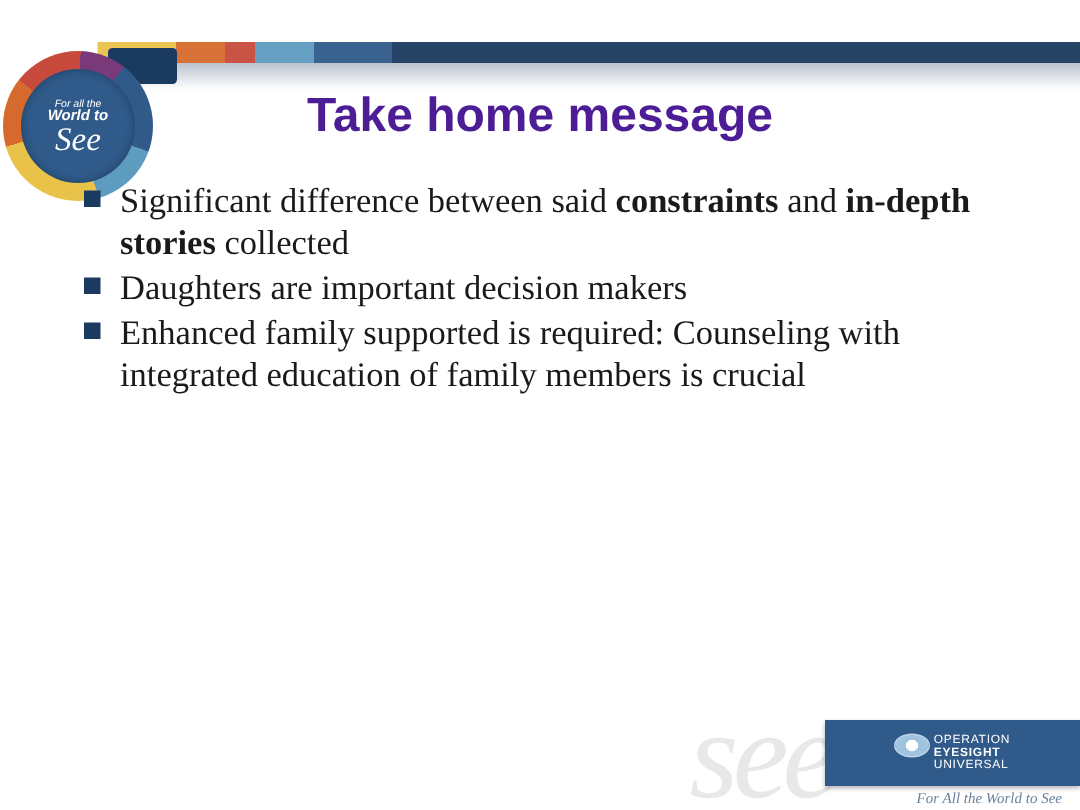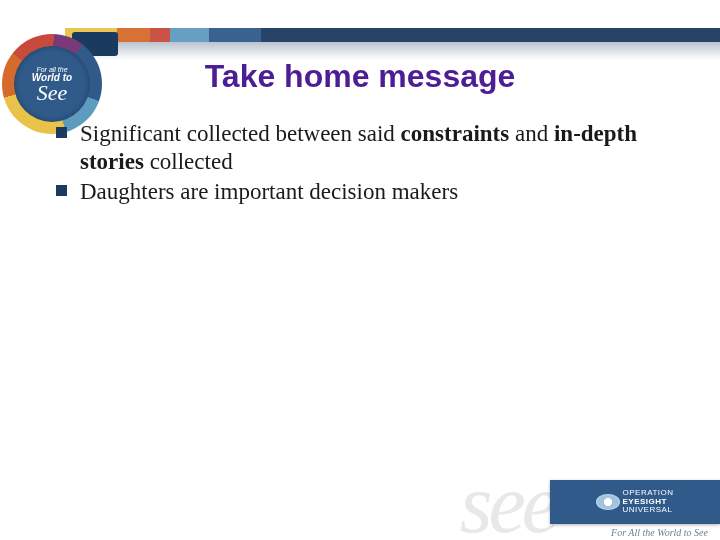--- a/index.html
+++ b/index.html
@@ -167,21 +167,20 @@
     width: 170px;
     height: 44px;
     background: #2f5a8a;
     display: flex;
     align-items: center;
     justify-content: center;
     box-shadow: 0 1px 3px rgba(0,0,0,0.3);
   }
   .br-logo {
     display: flex;
-    align-items: center;
     gap: 2px;
   }
   .br-eye {
     width: 22px;
     height: 14px;
     border-radius: 50%;
     background: radial-gradient(circle at 50% 50%, #fff 0 30%, #a0c4e0 31% 100%);
     border: 1px solid #c0d6e8;
   }
   .br-text {
@@ -220,24 +219,27 @@
       <span class="txt2">World to</span>
       <span class="txt3">See</span>
     </div>
   </div>
 
   <div class="title">Take home message</div>
 
   <div class="body">
     <ul class="bullets">
       <li>
-        <span>Significant  collected between said </span><span class="bold-frag">constraints</span><span> and </span><span class="bold-frag">in-depth stories</span><span> collected</span>
+        <span>Significant  difference between said </span><span class="bold-frag">constraints</span><span> and </span><span class="bold-frag">in-depth stories</span><span> collected</span>
       </li>
       <li>
         <span>Daughters are important decision makers</span>
+      </li>
+      <li>
+        <span>Enhanced family supported is required: Counseling with integrated education of family members is crucial</span>
       </li>
     </ul>
   </div>
 
   <div class="bottom-right">
     <div class="wm-see">see</div>
     <div class="br-bar">
       <div class="br-logo">
         <div class="br-eye"></div>
         <div class="br-text">

